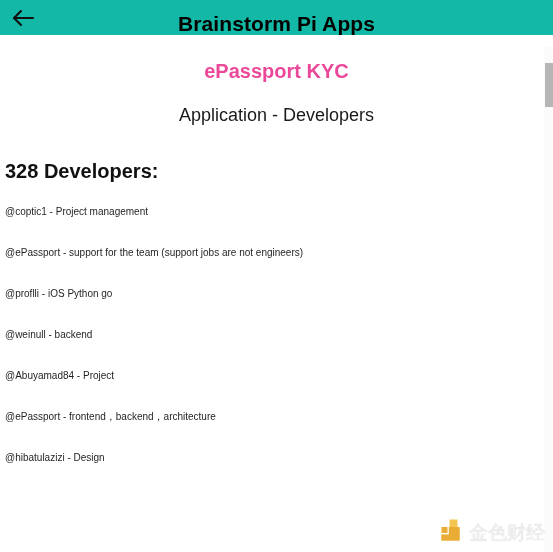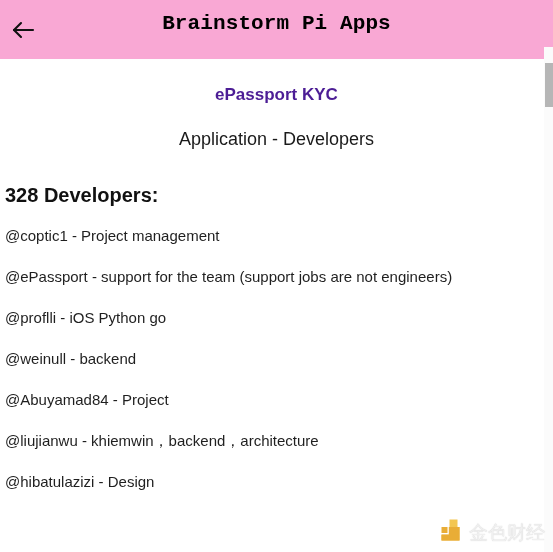--- a/index.html
+++ b/index.html
@@ -13,26 +13,25 @@
     font-family: "Liberation Sans", sans-serif;
     color: #1a1a1a;
     overflow: hidden;
     position: relative;
   }
 
   
   .appbar {
     position: relative;
     width: 553px;
-    height: 59px;
-    background: #f9a8d4;
+    height: 35px;
+    background: #14b8a6;
     display: flex;
     align-items: center;
     box-sizing: border-box;
-    font-family: Liberation Mono, monospace;
   }
   .back-btn {
     width: 46px;
     height: 47px;
     display: flex;
     align-items: center;
     justify-content: center;
     cursor: pointer;
     flex: 0 0 auto;
   }
@@ -57,23 +56,23 @@
     position: relative;
     width: 553px;
     height: 505px;
     background: #ffffff;
     box-sizing: border-box;
     overflow: hidden;
   }
 
   .doc-title {
     text-align: center;
-    font-size: 17px;
+    font-size: 20px;
     font-weight: bold;
-    color: #4c1d95;
+    color: #ec4899;
     margin: 0;
     padding-top: 22px;
     line-height: 28px;
   }
   .doc-subtitle {
     text-align: center;
     font-size: 18px;
     font-weight: normal;
     color: #1a1a1a;
     margin: 0;
@@ -89,21 +88,21 @@
     padding: 32px 0 0 5px;
     line-height: 20px;
   }
 
   .dev-list {
     list-style: none;
     margin: 0;
     padding: 0;
   }
   .dev-list li {
-    font-size: 15px;
+    font-size: 10px;
     font-weight: normal;
     color: #1f1f1f;
     padding: 0 0 0 5px;
     margin-top: 21px;
     line-height: 20px;
     white-space: nowrap;
   }
 
   
   .scroll-track {
@@ -166,21 +165,21 @@
   <h2 class="doc-subtitle">Application - Developers</h2>
 
   <p class="dev-count">328 Developers:</p>
 
   <ul class="dev-list">
     <li>@coptic1 - Project management</li>
     <li>@ePassport - support for the team (support jobs are not engineers)</li>
     <li>@proflli - iOS Python go</li>
     <li>@weinull - backend</li>
     <li>@Abuyamad84 - Project</li>
-    <li>@liujianwu - khiemwin，backend，architecture</li>
+    <li>@ePassport - frontend，backend，architecture</li>
     <li>@hibatulazizi - Design</li>
 
   </ul>
 
 </div>
 
 <div class="scroll-track">
   <div class="scroll-thumb"></div>
 </div>
 

